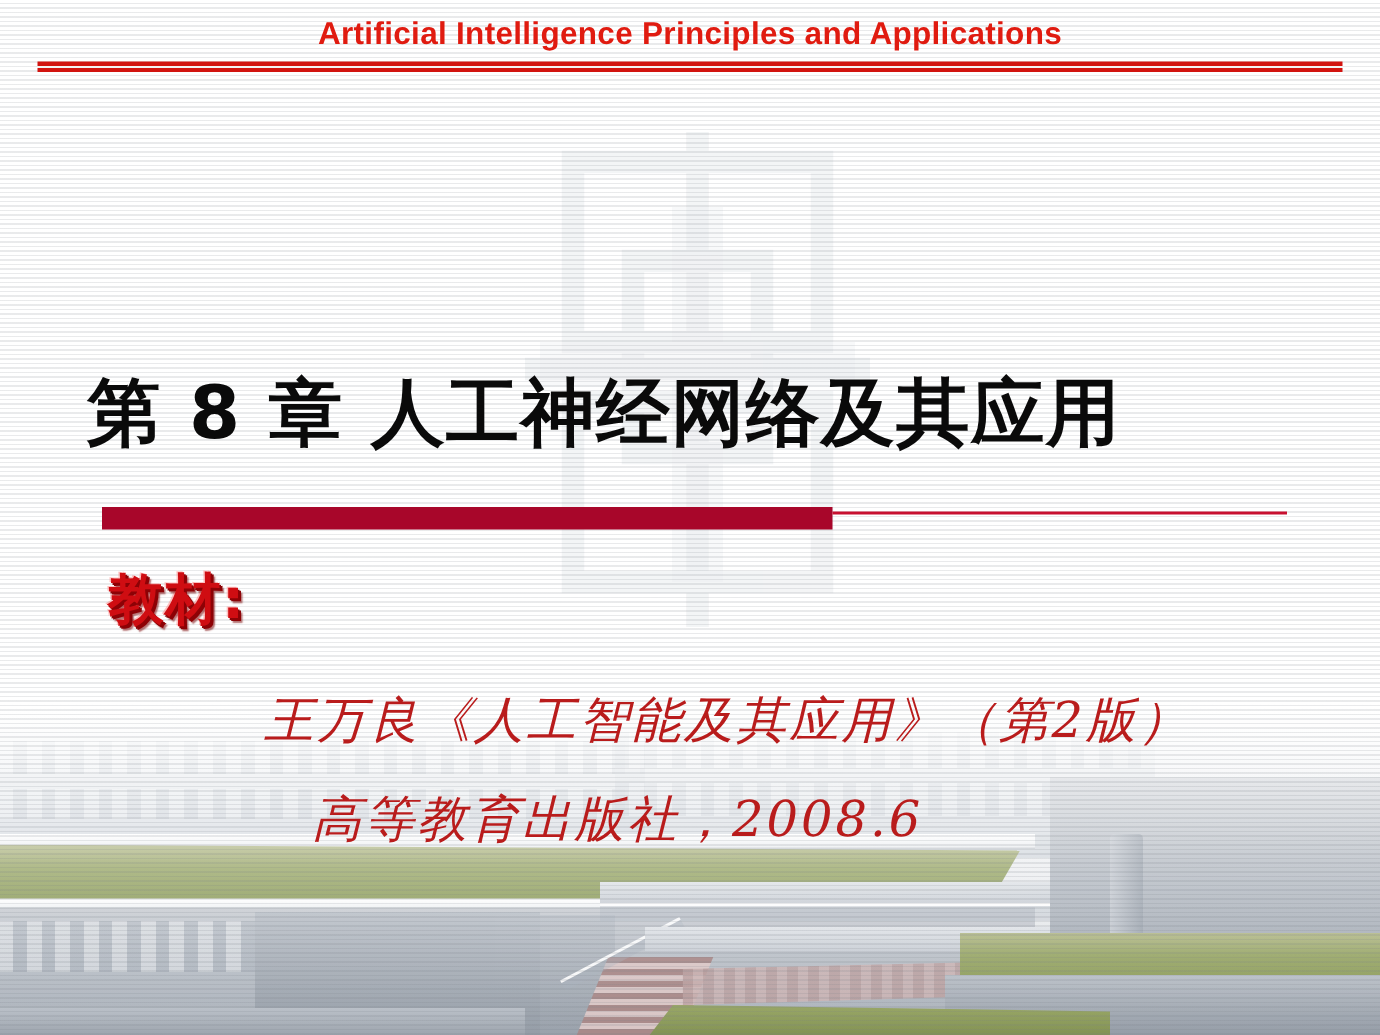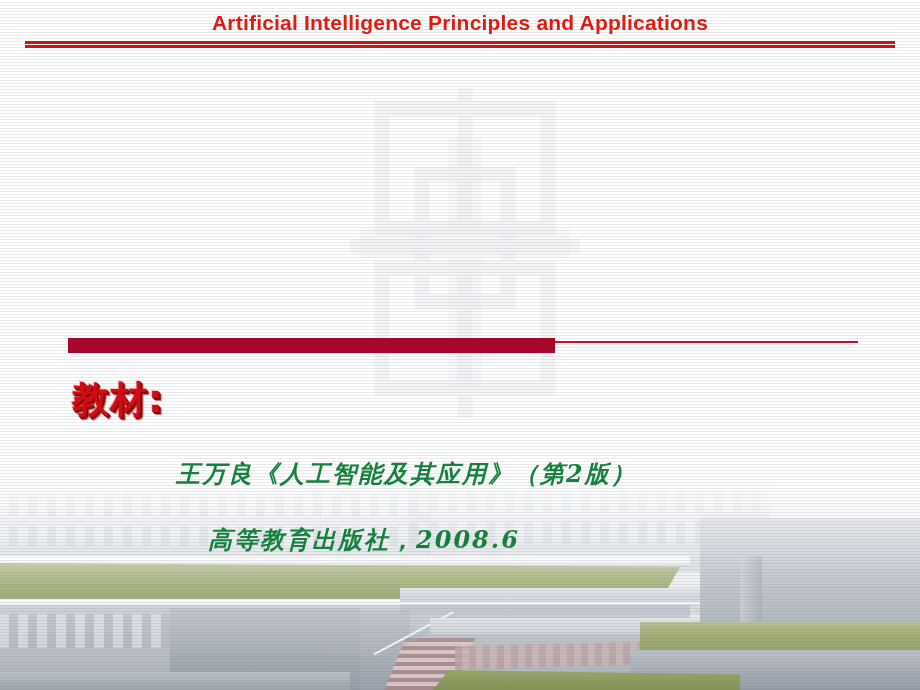--- a/index.html
+++ b/index.html
@@ -188,23 +188,23 @@
     text-shadow:
        1px 1px 0 #8d0206,
        2px 2px 0 #8d0206,
        3px 3px 1px rgba(120,0,4,0.55),
       -1px -1px 0 rgba(255,120,120,0.45);
   }
 
   
   .ref-line {
     position: absolute;
-    color: #15803d;
-    font-size: 24px;
-    font-weight: 700;
+    color: #b91c1c;
+    font-size: 33px;
+    font-weight: 400;
     font-style: italic;
     letter-spacing: 2px;
     white-space: nowrap;
     font-family: "DejaVu Serif", "Liberation Serif", serif;
   }
   .ref-line-1 { left: 176px; top: 458px; }
   .ref-line-2 { left: 176px; top: 524px; margin-left: 32px; }
 </style>
 </head>
 <body>
@@ -268,20 +268,21 @@
         <rect x="30" y="150" width="210" height="30"></rect>
       </g>
     </svg>
   </div>
 
   <div class="scanlines"></div>
 
   <div class="header-title">Artificial Intelligence Principles and Applications</div>
   <div class="header-rule"></div>
 
+  <div class="chapter-title">第 8 章  人工神经网络及其应用</div>
 
   <div class="divider-wrap">
     <div class="divider-thick"></div>
     <div class="divider-thin"></div>
   </div>
 
   <div class="textbook-label">教材:</div>
 
   <div class="ref-line ref-line-1">王万良《人工智能及其应用》（第2版）</div>
 

